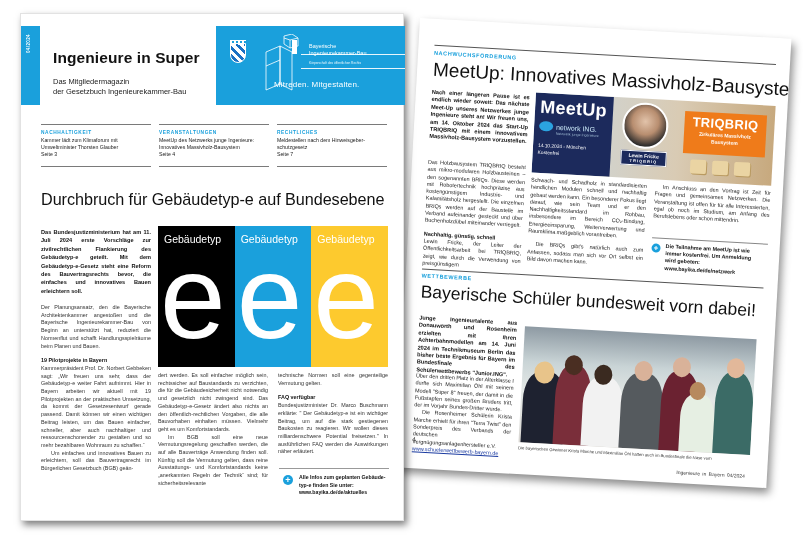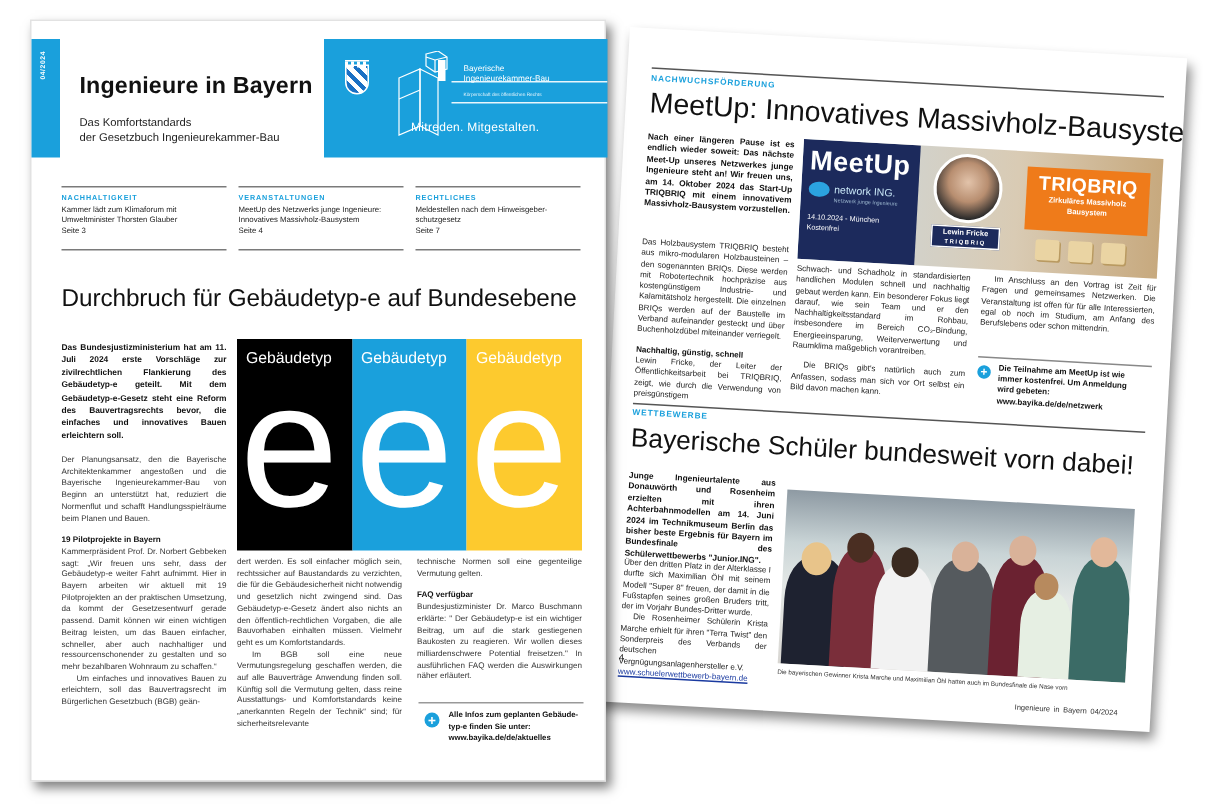--- a/index.html
+++ b/index.html
@@ -187,23 +187,23 @@
     </div>
     <div class="photo-caption">Die bayerischen Gewinner Krista Marche und Maximilian Öhl hatten auch im Bundesfinale die Nase vorn</div>
     <div class="rp-pagenum">4</div>
     <div class="rp-footer">Ingenieure in Bayern  04/2024</div>
   </div>
 
   <div class="page-left">
     <div class="issue-strip">
       <span>04/2024</span>
     </div>
-    <div class="mag-title">Ingenieure in Bayern</div>
+    <div class="mag-title">Ingenieure in Super</div>
     <div class="mag-sub">
-      <div>Das Komfortstandards</div>
+      <div>Das Mitgliedermagazin</div>
       <div>der Gesetzbuch Ingenieurekammer-Bau</div>
     </div>
 
     <div class="brand-panel">
       <div class="brand-crest"></div>
       <svg class="brand-cube" viewBox="0 0 50 60">
         <g fill="none" stroke="#ffffff" stroke-width="0.8">
           <polygon points="10,18 24,12 24,50 10,56"></polygon>
           <polygon points="24,12 36,18 36,56 24,50"></polygon>
           <polygon points="28,2 36,0 42,4 42,12 34,14 28,10"></polygon>

